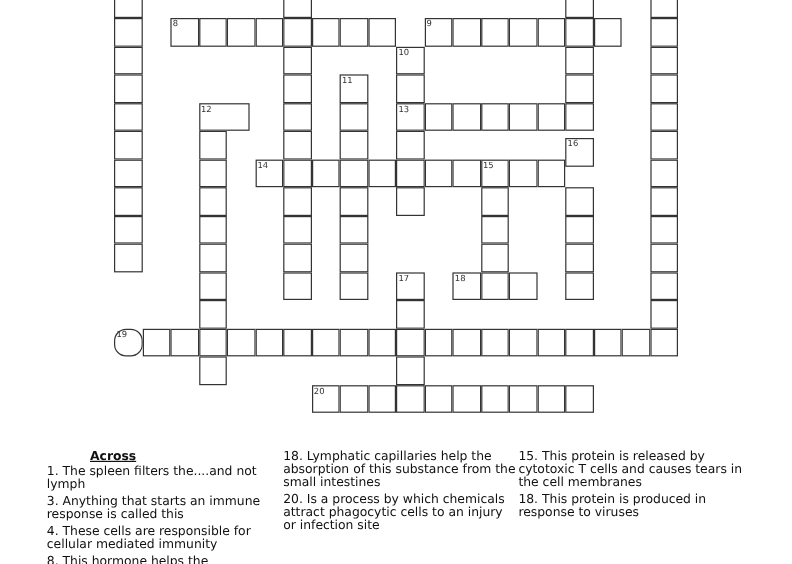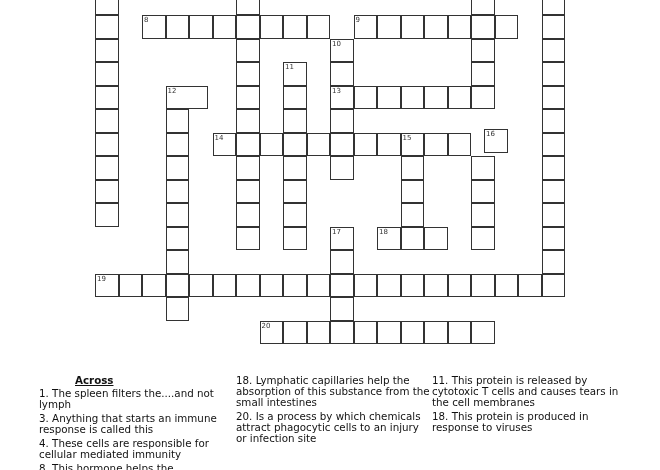--- a/index.html
+++ b/index.html
@@ -128,21 +128,21 @@
     </div>
     <div class="cell" style="left: 259.5px; top: 132.5px;"></div>
     <div class="cell" style="left: 306.5px; top: 132.5px;"></div>
     <div class="cell" style="left: 353.5px; top: 132.5px;"></div>
     <div class="cell" style="left: 377px; top: 132.5px;"></div>
     <div class="cell" style="left: 400.5px; top: 132.5px;">
       <span class="num">15</span>
     </div>
     <div class="cell" style="left: 424px; top: 132.5px;"></div>
     <div class="cell" style="left: 447.5px; top: 132.5px;"></div>
-    <div class="cell" style="left: 471px; top: 129px; margin-left: 13px;">
+    <div class="cell" style="left: 471px; top: 115px;">
       <span class="num">16</span>
     </div>
     <div class="cell" style="left: 400.5px; top: 156px;"></div>
     <div class="cell" style="left: 400.5px; top: 179.5px;"></div>
     <div class="cell" style="left: 400.5px; top: 203px;"></div>
     <div class="cell" style="left: 400.5px; top: 226.5px;"></div>
     <div class="cell" style="left: 471px; top: 156px;"></div>
     <div class="cell" style="left: 471px; top: 179.5px;"></div>
     <div class="cell" style="left: 471px; top: 203px;"></div>
     <div class="cell" style="left: 471px; top: 226.5px;"></div>
@@ -150,21 +150,21 @@
       <span class="num">17</span>
     </div>
     <div class="cell" style="left: 330px; top: 250px;"></div>
     <div class="cell" style="left: 330px; top: 273.5px;"></div>
     <div class="cell" style="left: 330px; top: 297px;"></div>
     <div class="cell" style="left: 330px; top: 320.5px;"></div>
     <div class="cell" style="left: 377px; top: 226.5px;">
       <span class="num">18</span>
     </div>
     <div class="cell" style="left: 424px; top: 226.5px;"></div>
-    <div class="cell" style="left: 95px; top: 273.5px;">
+    <div class="cell" style="left: 95px; top: 273.5px; border-radius: 10px;">
       <span class="num">19</span>
     </div>
     <div class="cell" style="left: 118.5px; top: 273.5px;"></div>
     <div class="cell" style="left: 142px; top: 273.5px;"></div>
     <div class="cell" style="left: 189px; top: 273.5px;"></div>
     <div class="cell" style="left: 212.5px; top: 273.5px;"></div>
     <div class="cell" style="left: 236px; top: 273.5px;"></div>
     <div class="cell" style="left: 259.5px; top: 273.5px;"></div>
     <div class="cell" style="left: 283px; top: 273.5px;"></div>
     <div class="cell" style="left: 306.5px; top: 273.5px;"></div>
@@ -195,16 +195,16 @@
     <div class="clue"><b>1.</b><span> The spleen filters the....and not lymph</span></div>
     <div class="clue"><b>3.</b><span> Anything that starts an immune response is called this</span></div>
     <div class="clue"><b>4.</b><span> These cells are responsible for cellular mediated immunity</span></div>
     <div class="clue"><b>8.</b><span> This hormone helps the</span></div>
   </div>
   <div class="clue-col" style="left:236px;">
     <div class="clue"><b>18.</b><span> Lymphatic capillaries help the absorption of this substance from the small intestines</span></div>
     <div class="clue"><b>20.</b><span> Is a process by which chemicals attract phagocytic cells to an injury or infection site</span></div>
   </div>
   <div class="clue-col" style="left:432px;">
-    <div class="clue"><b>11.</b><span> This protein is released by cytotoxic T cells and causes tears in the cell membranes</span></div>
+    <div class="clue"><b>15.</b><span> This protein is released by cytotoxic T cells and causes tears in the cell membranes</span></div>
     <div class="clue"><b>18.</b><span> This protein is produced in response to viruses</span></div>
   </div>
 </div>
 
 </body></html>

